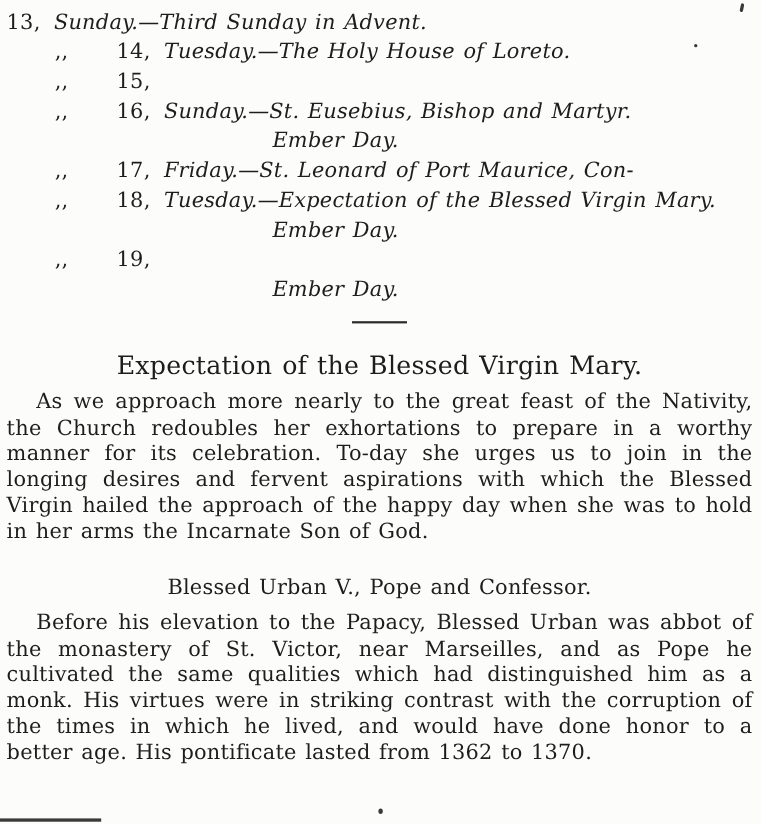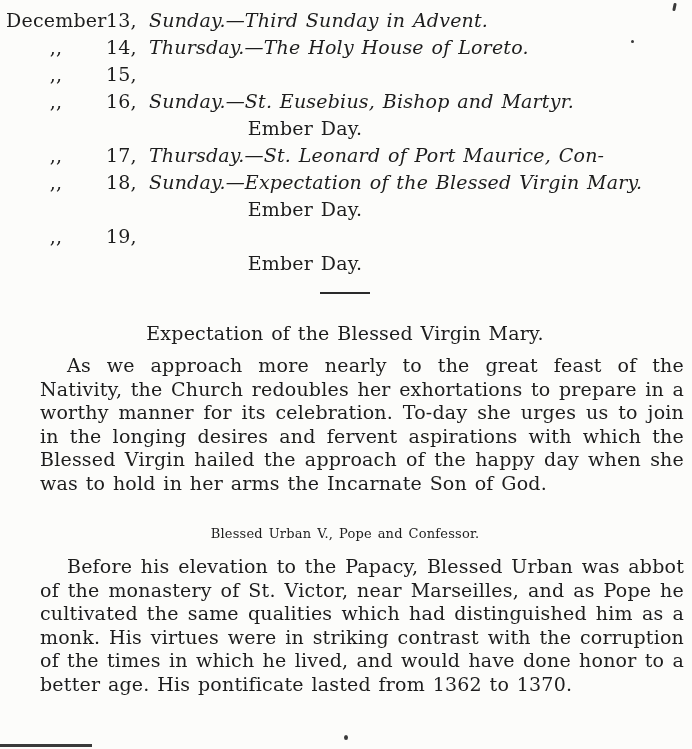--- a/index.html
+++ b/index.html
@@ -13,94 +13,93 @@
     position: relative;
     overflow: hidden;
     padding: 7px 8px 0 6px;
     letter-spacing: 0.2px;
     word-spacing: 1.5px;
   }
   .cal-row { display: flex; line-height: 27px; }
   .cal-label { width: 100px; text-align: center; flex: none; }
   .cal-day { width: 34px; text-align: left; flex: none; margin-right: 9px; }
   .cal-text { flex: 1; font-style: italic; }
-  .cal-cont { line-height: 27px; text-align: center; padding-right: 80px; }
+  .cal-cont { line-height: 27px; text-align: center; padding-right: 80px; font-style: italic; }
   .divider { width: 50px; border-top: 2px solid #2a2a2a; margin: 15px auto 0; }
   .section-heading { text-align: center; margin-top: 27px; line-height: 24px; }
-  .section-paragraph { margin-top: 9px; text-align: justify; text-indent: 27px; line-height: 23.5px; margin-left: 34px; }
+  .section-paragraph { margin-top: 9px; text-align: justify; text-indent: 27px; line-height: 23.5px; }
   .artifact { position: absolute; background: #3a3a3a; }
   .artifact-apostrophe { top: 3px; right: 16px; width: 3px; height: 8px; border-radius: 2px; transform: rotate(12deg); }
   .artifact-dot-1 { top: 40px; right: 58px; width: 3px; height: 3px; border-radius: 50%; }
   .artifact-bottom-rule { bottom: 2px; left: 0; width: 92px; height: 3px; }
   .artifact-dot-2 { bottom: 9px; left: 344px; width: 4px; height: 5px; border-radius: 50%; }
 </style>
 </head>
 <body>
 
 <main>
 
   <section>
 
     <div class="cal-row">
-      <span class="cal-label">December</span>
       <span class="cal-day">13,</span>
       <span class="cal-text">Sunday.—Third Sunday in Advent.</span>
     </div>
     <div class="cal-cont"></div>
 
     <div class="cal-row">
       <span class="cal-label">,,</span>
       <span class="cal-day">14,</span>
-      <span class="cal-text">Thursday.—The Holy House of Loreto.</span>
+      <span class="cal-text">Tuesday.—The Holy House of Loreto.</span>
     </div>
     <div class="cal-cont"></div>
 
     <div class="cal-row">
       <span class="cal-label">,,</span>
       <span class="cal-day">15,</span>
     </div>
     <div class="cal-cont"></div>
 
     <div class="cal-row">
       <span class="cal-label">,,</span>
       <span class="cal-day">16,</span>
       <span class="cal-text">Sunday.—St. Eusebius, Bishop and Martyr.</span>
     </div>
     <div class="cal-cont">Ember Day.</div>
 
     <div class="cal-row">
       <span class="cal-label">,,</span>
       <span class="cal-day">17,</span>
-      <span class="cal-text">Thursday.—St. Leonard of Port Maurice, Con-</span>
+      <span class="cal-text">Friday.—St. Leonard of Port Maurice, Con-</span>
     </div>
 
     <div class="cal-row">
       <span class="cal-label">,,</span>
       <span class="cal-day">18,</span>
-      <span class="cal-text">Sunday.—Expectation of the Blessed Virgin Mary.</span>
+      <span class="cal-text">Tuesday.—Expectation of the Blessed Virgin Mary.</span>
     </div>
     <div class="cal-cont">Ember Day.</div>
 
     <div class="cal-row">
       <span class="cal-label">,,</span>
       <span class="cal-day">19,</span>
     </div>
     <div class="cal-cont">Ember Day.</div>
 
   </section>
 
   <div class="divider"></div>
 
   <section>
-    <h2 class="section-heading" style="font-weight:normal; font-size:19px;">Expectation of the Blessed Virgin Mary.</h2>
+    <h2 class="section-heading" style="font-weight:normal; font-size:23px;">Expectation of the Blessed Virgin Mary.</h2>
     <p class="section-paragraph">As we approach more nearly to the great feast of the Nativity, the Church redoubles her exhortations to prepare in a worthy manner for its celebration. To-day she urges us to join in the longing desires and fervent aspirations with which the Blessed Virgin hailed the approach of the happy day when she was to hold in her arms the Incarnate Son of God.</p>
   </section>
 
   <section>
-    <h2 class="section-heading" style="font-weight:normal; font-size:13px;">Blessed Urban V., Pope and Confessor.</h2>
+    <h2 class="section-heading" style="font-weight:normal; font-size:19px;">Blessed Urban V., Pope and Confessor.</h2>
     <p class="section-paragraph">Before his elevation to the Papacy, Blessed Urban was abbot of the monastery of St. Victor, near Marseilles, and as Pope he cultivated the same qualities which had distinguished him as a monk. His virtues were in striking contrast with the corruption of the times in which he lived, and would have done honor to a better age. His pontificate lasted from 1362 to 1370.</p>
   </section>
 
 </main>
 
 <div class="artifact artifact-apostrophe"></div>
 <div class="artifact artifact-dot-1"></div>
 <div class="artifact artifact-bottom-rule"></div>
 <div class="artifact artifact-dot-2"></div>
 

